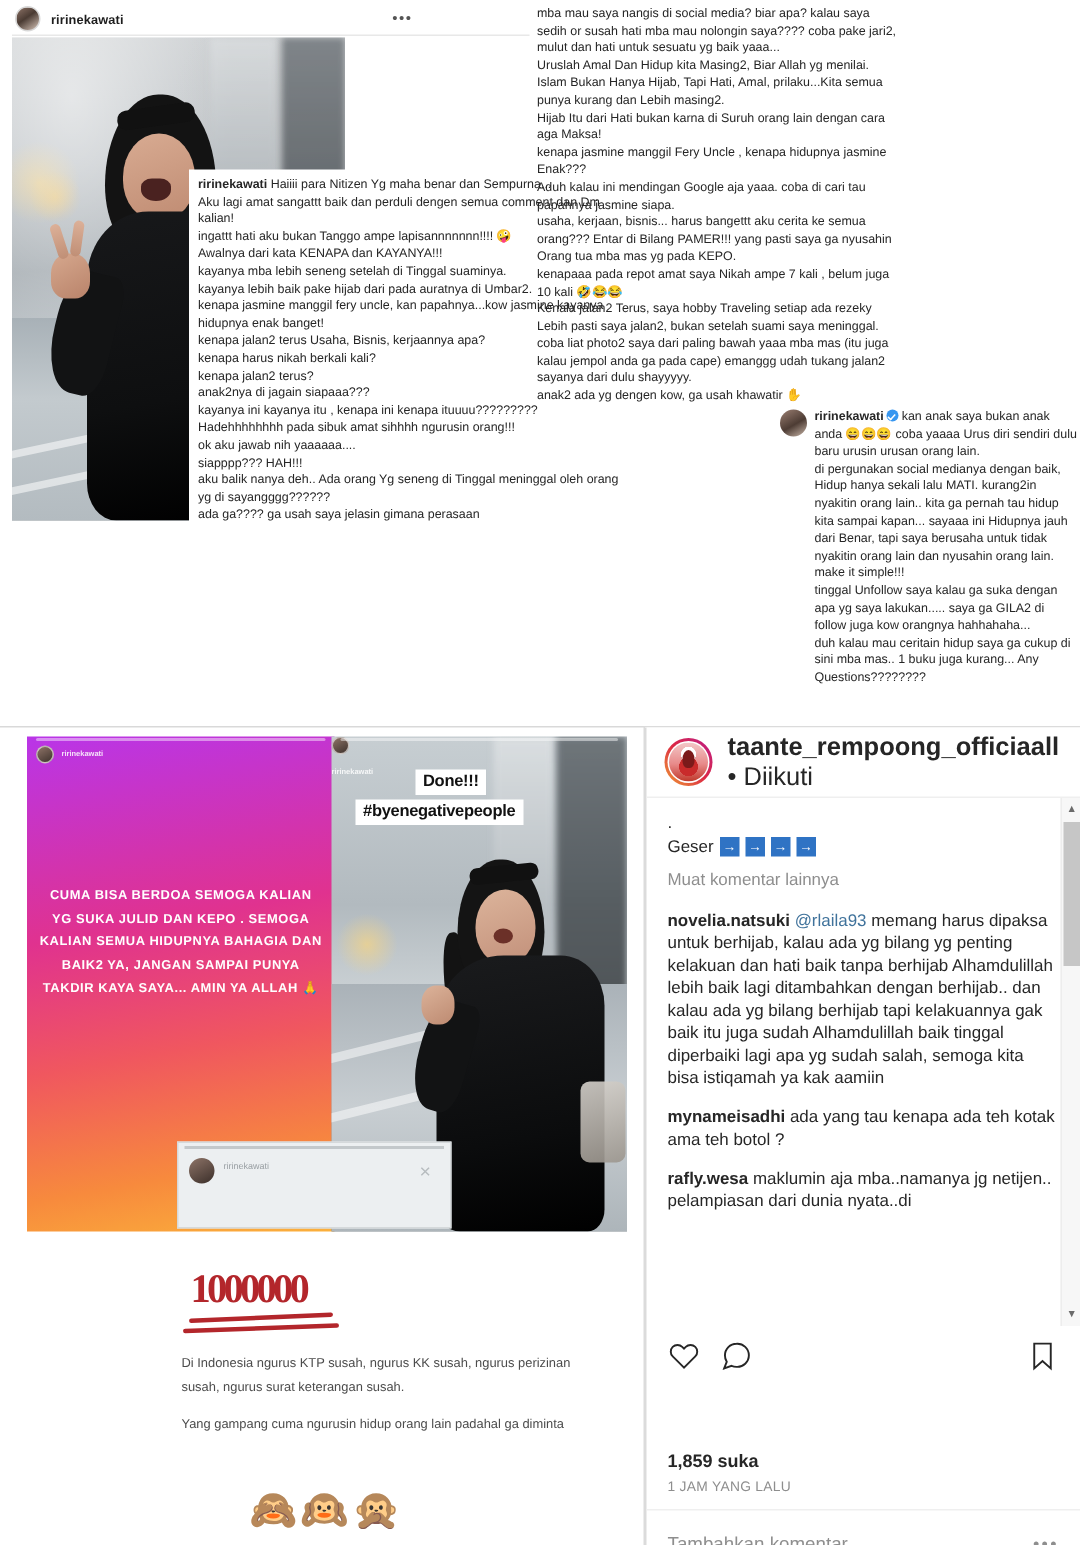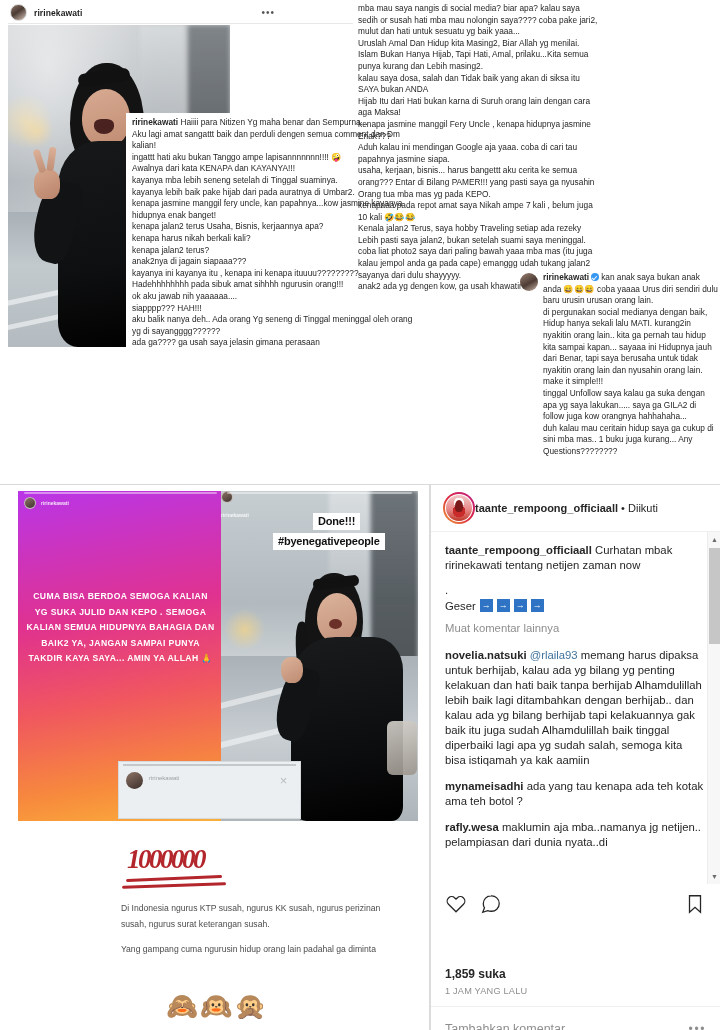--- a/index.html
+++ b/index.html
@@ -175,21 +175,21 @@
   }
   .slide-b .st { position:absolute; background:rgba(255,255,255,.5); height:6px; border-radius:3px; transform:rotate(-14deg); }
   .slide-b .st1 { left:-18px; bottom:124px; width:130px; }
   .slide-b .st2 { left:-22px; bottom:86px; width:150px; }
   .slide-b .st3 { left:-18px; bottom:44px; width:120px; }
   .slide-b .bldg { position:absolute; top:0; opacity:.7; filter:blur(2px); }
   .slide-b .g1 { left:108px; width:40px; height:180px; background:linear-gradient(180deg,#e2e5e7,#a5adb2); }
   .slide-b .g2 { left:150px; width:47px; height:215px; background:linear-gradient(180deg,#5f666b,#32373a); opacity:.85; }
   .caption-tag {
     position:absolute; background:#fff; color:#111; font-weight:700;
-    padding:1px 5px; font-size:11px; line-height:15px; letter-spacing:-.2px;margin-left:36px;
+    padding:1px 5px; font-size:11px; line-height:15px; letter-spacing:-.2px;
   }
   .tag1 { left:56px; top:22px; }
   .tag2 { left:16px; top:42px; }
 
   .fig2 { position:absolute; left:58px; top:80px; width:132px; height:250px; }
   .fig2 .hair { position:absolute; left:26px; top:2px; width:58px; height:88px; background:#141414; border-radius:48% 48% 36% 36% / 55% 55% 45% 45%; }
   .fig2 .hairback { position:absolute; left:20px; top:50px; width:22px; height:110px; background:#131313; border-radius:46%; transform:rotate(-9deg); }
   .fig2 .face { position:absolute; left:38px; top:22px; width:40px; height:50px; background:linear-gradient(160deg,#dcb49b,#c2907a); border-radius:50% 50% 48% 48%; }
   .fig2 .mouth { position:absolute; left:50px; top:48px; width:13px; height:10px; background:#6b3028; border-radius:50%; }
   .fig2 .sung { position:absolute; left:34px; top:6px; width:46px; height:11px; background:#111; border-radius:5px; transform:rotate(-6deg); }
@@ -211,21 +211,21 @@
   .inset-card .nm { position:absolute; left:30px; top:13px; font-size:6px; color:#9aa0a4; }
   .inset-card .x {
     position:absolute; right:10px; top:12px; width:13px; height:13px; color:#b7bcbf; font-size:13px;
     line-height:13px; text-align:center;
   }
 
   
   .million-wrap { position:absolute; left:0; top:828px; width:430px; height:202px; background:#fff; }
   .million {
     position:absolute; left:127px; top:16px; font-size:27px; color:#b3262b;
-    font-weight:700; font-style:italic; letter-spacing:-2.5px;
+    font-weight:700; letter-spacing:-2.5px;
     font-family:"Liberation Serif", serif;
   }
   .ul1 { position:absolute; left:126px; top:49px; width:96px; height:2.5px; background:#b3262b; border-radius:2px; transform:rotate(-2.5deg);}
   .ul2 { position:absolute; left:122px; top:56px; width:104px; height:2.5px; background:#b3262b; border-radius:2px; transform:rotate(-2deg);}
   .mil-text {
     position:absolute; left:121px; top:72px; width:270px;
     font-size: 8.6px; line-height: 16px; color:#4c4c4c;
   }
   .mil-text p + p { margin-top: 9px; }
   .monkeys { position:absolute; left:166px; top:163px; font-size:26px; letter-spacing:2px; }
@@ -254,21 +254,21 @@
     background:
       radial-gradient(circle at 50% 30%, #ffffff 0 22%, rgba(255,255,255,0) 23%),
       radial-gradient(circle at 50% 62%, #c92b2b 0 30%, rgba(201,43,43,0) 31%),
       linear-gradient(180deg,#f3c7c7,#e88a8a 55%,#c0392b);
       position:relative;
   }
   .ig-avatar-art::after{
     content:""; position:absolute; left:9px; top:5px; width:8px; height:12px;
     background:#7b1a1a; border-radius:50% 50% 40% 40%;
   }
-  .ig-username { font-size:11px; color:#262626; }
+  .ig-username { margin-left:10px; font-size:17px; color:#262626; }
   .ig-username b { font-weight:600; }
   .ig-username .dot-sep { color:#262626; }
   .ig-following { color:#262626; }
 
   .ig-divider { height:1px; background:#efefef; margin:0; }
 
   .ig-comments {
     position:relative; height:352px; padding:11px 14px 0 14px; overflow:hidden;
   }
   .cmt { font-size:11.3px; line-height:15px; color:#262626; margin-bottom:11px; }
@@ -417,21 +417,20 @@
         <p>Yang gampang cuma ngurusin hidup orang lain padahal ga diminta</p>
       </div>
       <div class="monkeys">🙈🙉🙊</div>
     </div>
   </div>
 
   <div class="right-text">
     <p>mba mau saya nangis di social media? biar apa? kalau saya sedih or susah hati mba mau nolongin saya???? coba pake jari2, mulut dan hati untuk sesuatu yg baik yaaa...</p>
     <p>Uruslah Amal Dan Hidup kita Masing2, Biar Allah yg menilai.</p>
     <p>Islam Bukan Hanya Hijab, Tapi Hati, Amal, prilaku...Kita semua punya kurang dan Lebih masing2.</p>
-    <p>kalau saya dosa, salah dan Tidak baik yang akan di siksa itu SAYA bukan ANDA</p>
     <p>Hijab Itu dari Hati bukan karna di Suruh orang lain dengan cara aga Maksa!</p>
     <p>kenapa jasmine manggil Fery Uncle , kenapa hidupnya jasmine Enak???</p>
     <p>Aduh kalau ini mendingan Google aja yaaa. coba di cari tau papahnya jasmine siapa.</p>
     <p>usaha, kerjaan, bisnis... harus bangettt aku cerita ke semua orang??? Entar di Bilang PAMER!!! yang pasti saya ga nyusahin Orang tua mba mas yg pada KEPO.</p>
     <p>kenapaaa pada repot amat saya Nikah ampe 7 kali , belum juga 10 kali 🤣😂😂</p>
     <p>Kenala jalan2 Terus, saya hobby Traveling setiap ada rezeky Lebih pasti saya jalan2, bukan setelah suami saya meninggal. coba liat photo2 saya dari paling bawah yaaa mba mas (itu juga kalau jempol anda ga pada cape) emanggg udah tukang jalan2 sayanya dari dulu shayyyyy.</p>
     <p>anak2 ada yg dengen kow, ga usah khawatir ✋</p>
   </div>
 
   <div class="reply-block">
@@ -462,24 +461,20 @@
         <b>taante_rempoong_officiaall</b>
         <span class="dot-sep">•</span>
         <span class="ig-following">Diikuti</span>
       </div>
     </div>
 
     <div class="ig-divider"></div>
 
     <div class="ig-comments">
 
-      <div class="cmt">
-        <span class="u">taante_rempoong_officiaall</span>
-        <span>Curhatan mbak ririnekawati tentang netijen zaman now</span>
-      </div>
 
       <div class="dot-only">.</div>
 
       <div class="geser-line">
         <span>Geser</span>
         <span class="arrow-box">→</span>
         <span class="arrow-box">→</span>
         <span class="arrow-box">→</span>
         <span class="arrow-box">→</span>
       </div>

